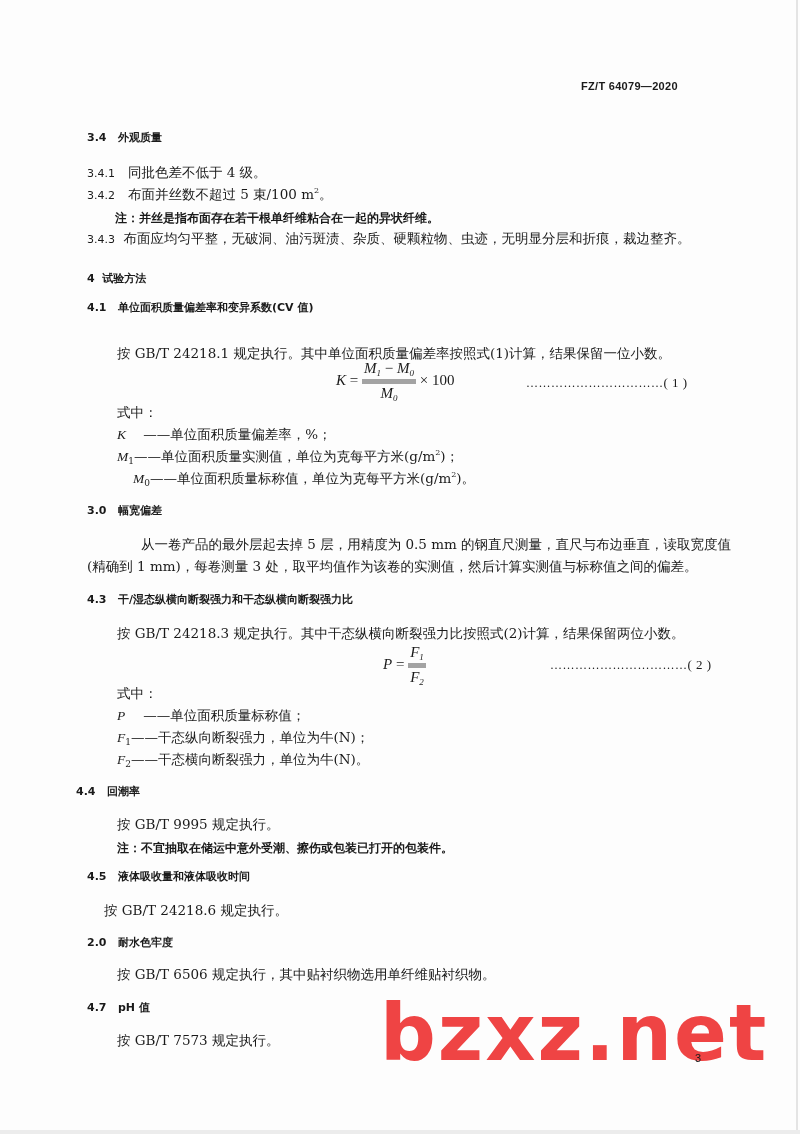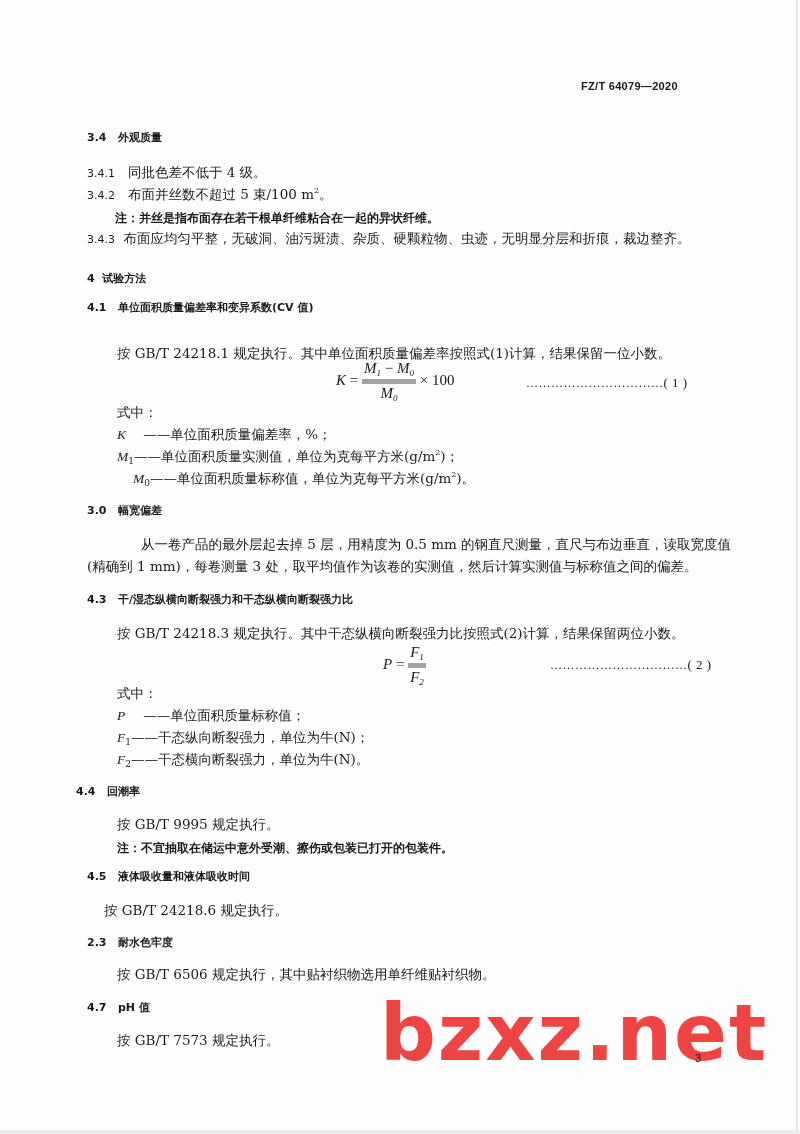--- a/index.html
+++ b/index.html
@@ -121,21 +121,21 @@
 </div>
 <div class="abs p" style="left:117px;top:816px;">按 GB/T 9995 规定执行。</div>
 <div class="abs note" style="left:117px;top:840px;">注：不宜抽取在储运中意外受潮、擦伤或包装已打开的包装件。</div>
 
 <div class="abs h" style="left:87px;top:869px;">
   <span>4.5</span>&nbsp;&nbsp;&nbsp;<span>液体吸收量和液体吸收时间</span>
 </div>
 <div class="abs p" style="left:104px;top:902px;">按 GB/T 24218.6 规定执行。</div>
 
 <div class="abs h" style="left:87px;top:935px;">
-  <span>2.3</span>&nbsp;&nbsp;&nbsp;<span>耐水色牢度</span>
+  <span>2.0</span>&nbsp;&nbsp;&nbsp;<span>耐水色牢度</span>
 </div>
 <div class="abs p" style="left:117px;top:966px;">按 GB/T 6506 规定执行，其中贴衬织物选用单纤维贴衬织物。</div>
 
 <div class="abs watermark">bzxz.net</div>
 
 <div class="abs h" style="left:87px;top:1000px;">
   <span>4.7</span>&nbsp;&nbsp;&nbsp;<span>pH 值</span>
 </div>
 <div class="abs p" style="left:117px;top:1032px;">按 GB/T 7573 规定执行。</div>
 

